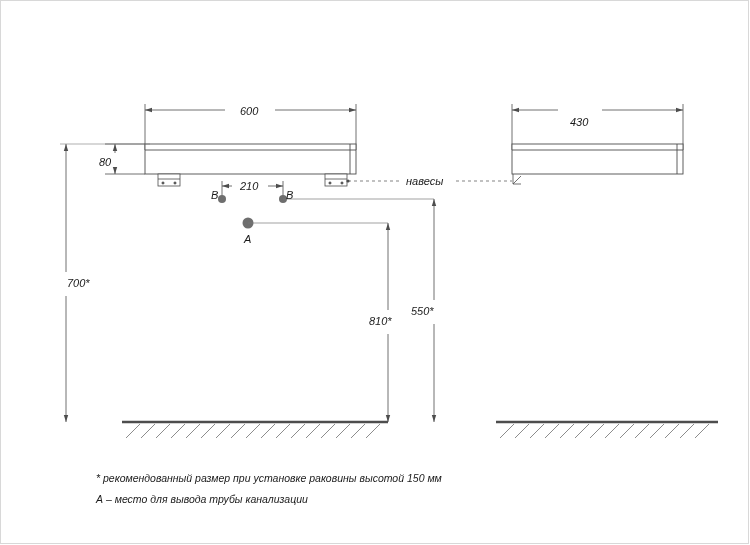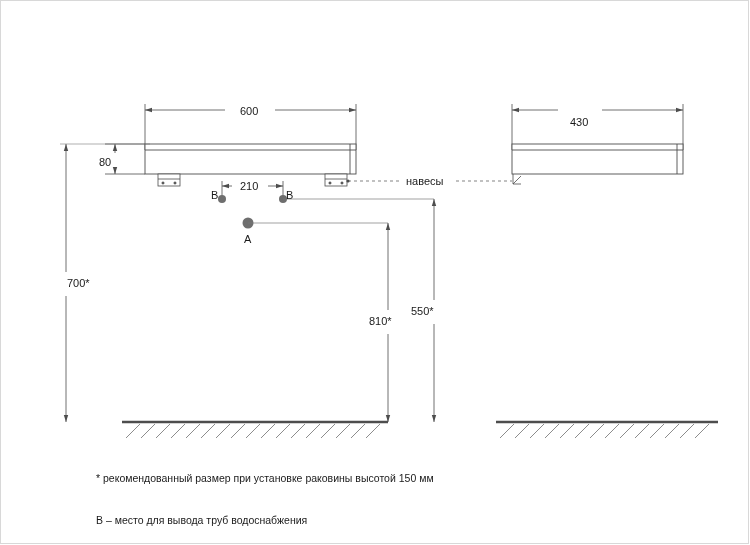--- a/index.html
+++ b/index.html
@@ -7,20 +7,21 @@
     padding: 0;
     background: #ffffff;
   }
   #root {
     position: relative;
     width: 750px;
     height: 545px;
     background: #ffffff;
     font-family: "Liberation Sans", sans-serif;
     overflow: hidden;
+    font-style: italic;
   }
   #drawing {
     position: absolute;
     left: 0;
     top: 0;
     width: 750px;
     height: 545px;
   }
   .lbl {
     position: absolute;
@@ -215,16 +216,16 @@
   <div class="lbl" style="left:67px; top:278px;">700*</div>
   <div class="lbl" style="left:411px; top:306px;">550*</div>
   <div class="lbl" style="left:369px; top:316px;">810*</div>
 
   <div class="lbl" style="left:406px; top:176px;text-align:center;">навесы</div>
   <div class="lbl" style="left:211px; top:190px;">В</div>
   <div class="lbl" style="left:286px; top:190px;">В</div>
   <div class="lbl" style="left:244px; top:234px;">А</div>
 
   <div class="note" style="left:96px; top:473px;">* рекомендованный размер при установке  раковины высотой 150 мм</div>
-  <div class="note" style="left:96px; top:515px;">В – место для вывода труб водоснабжения</div>
+  <div class="note" style="left:96px; top:494px;">А – место для вывода трубы канализации</div>
 
   <div class="frame"></div>
 </div>
 
 </body></html>

